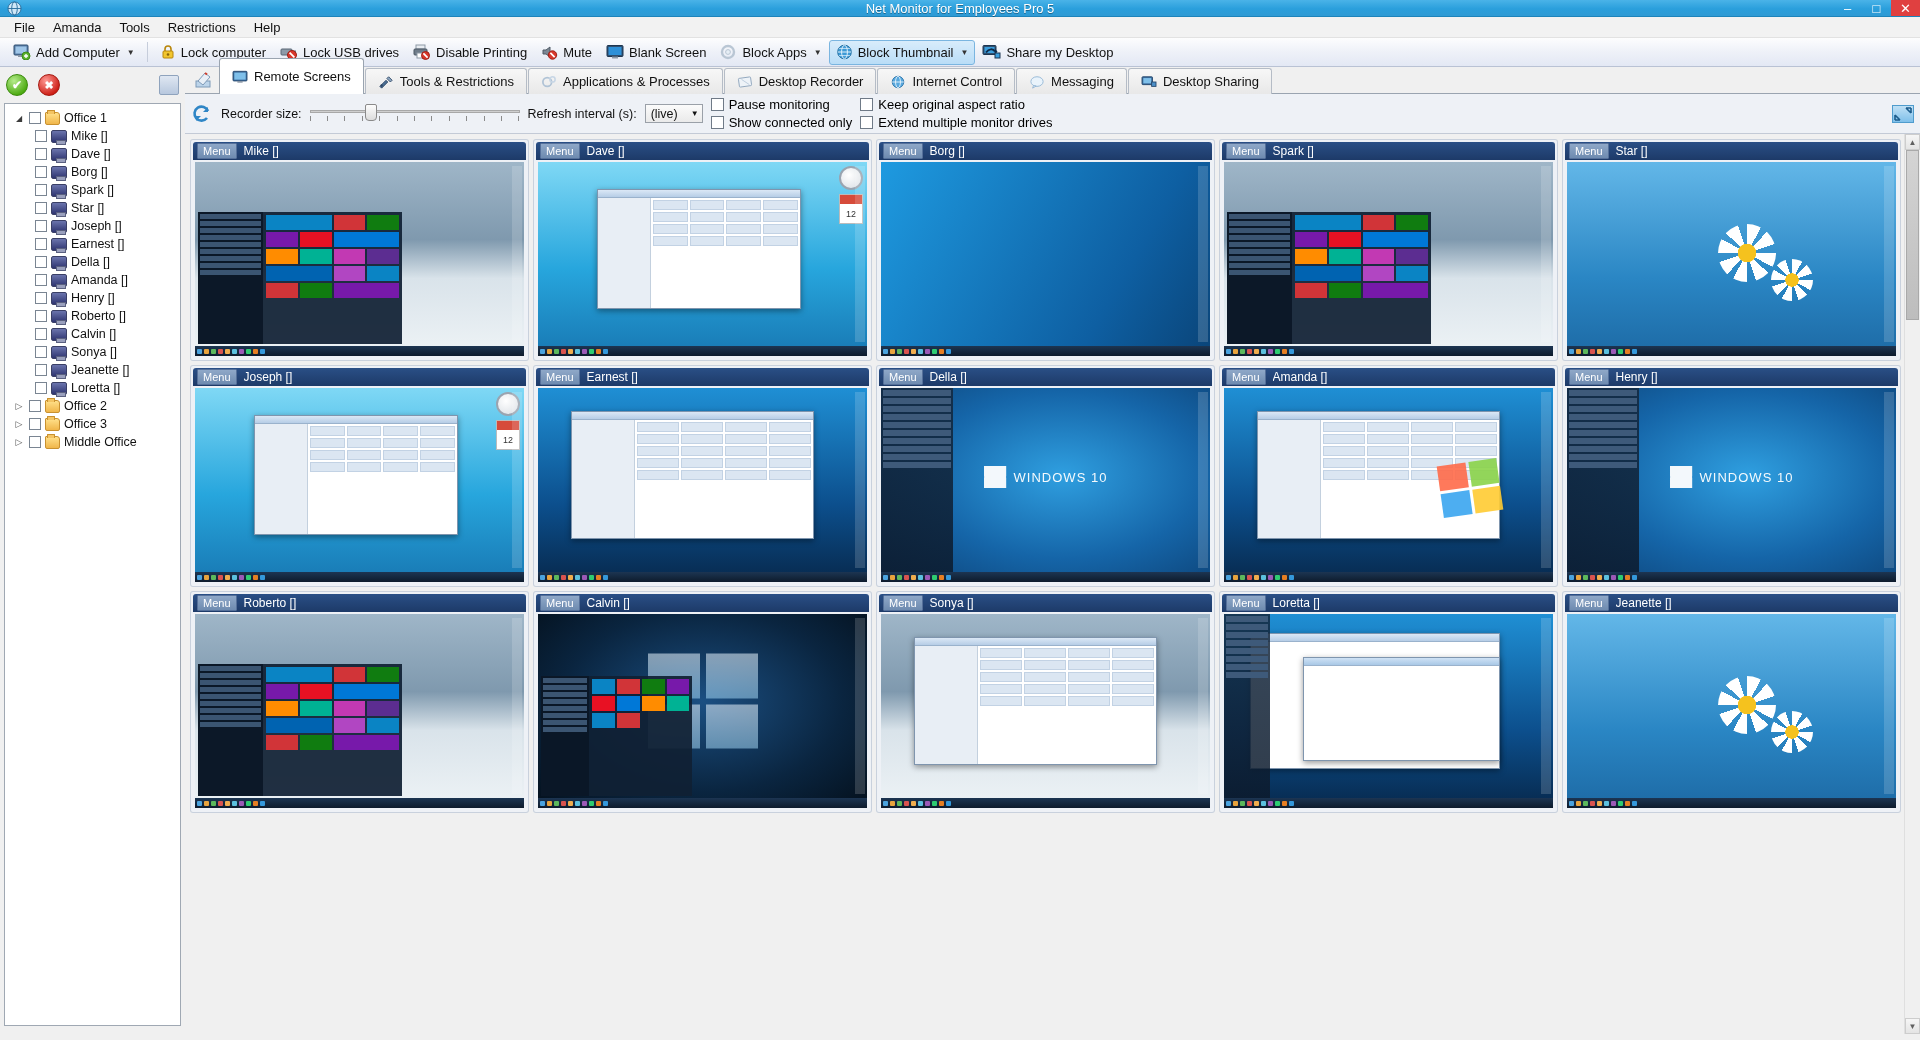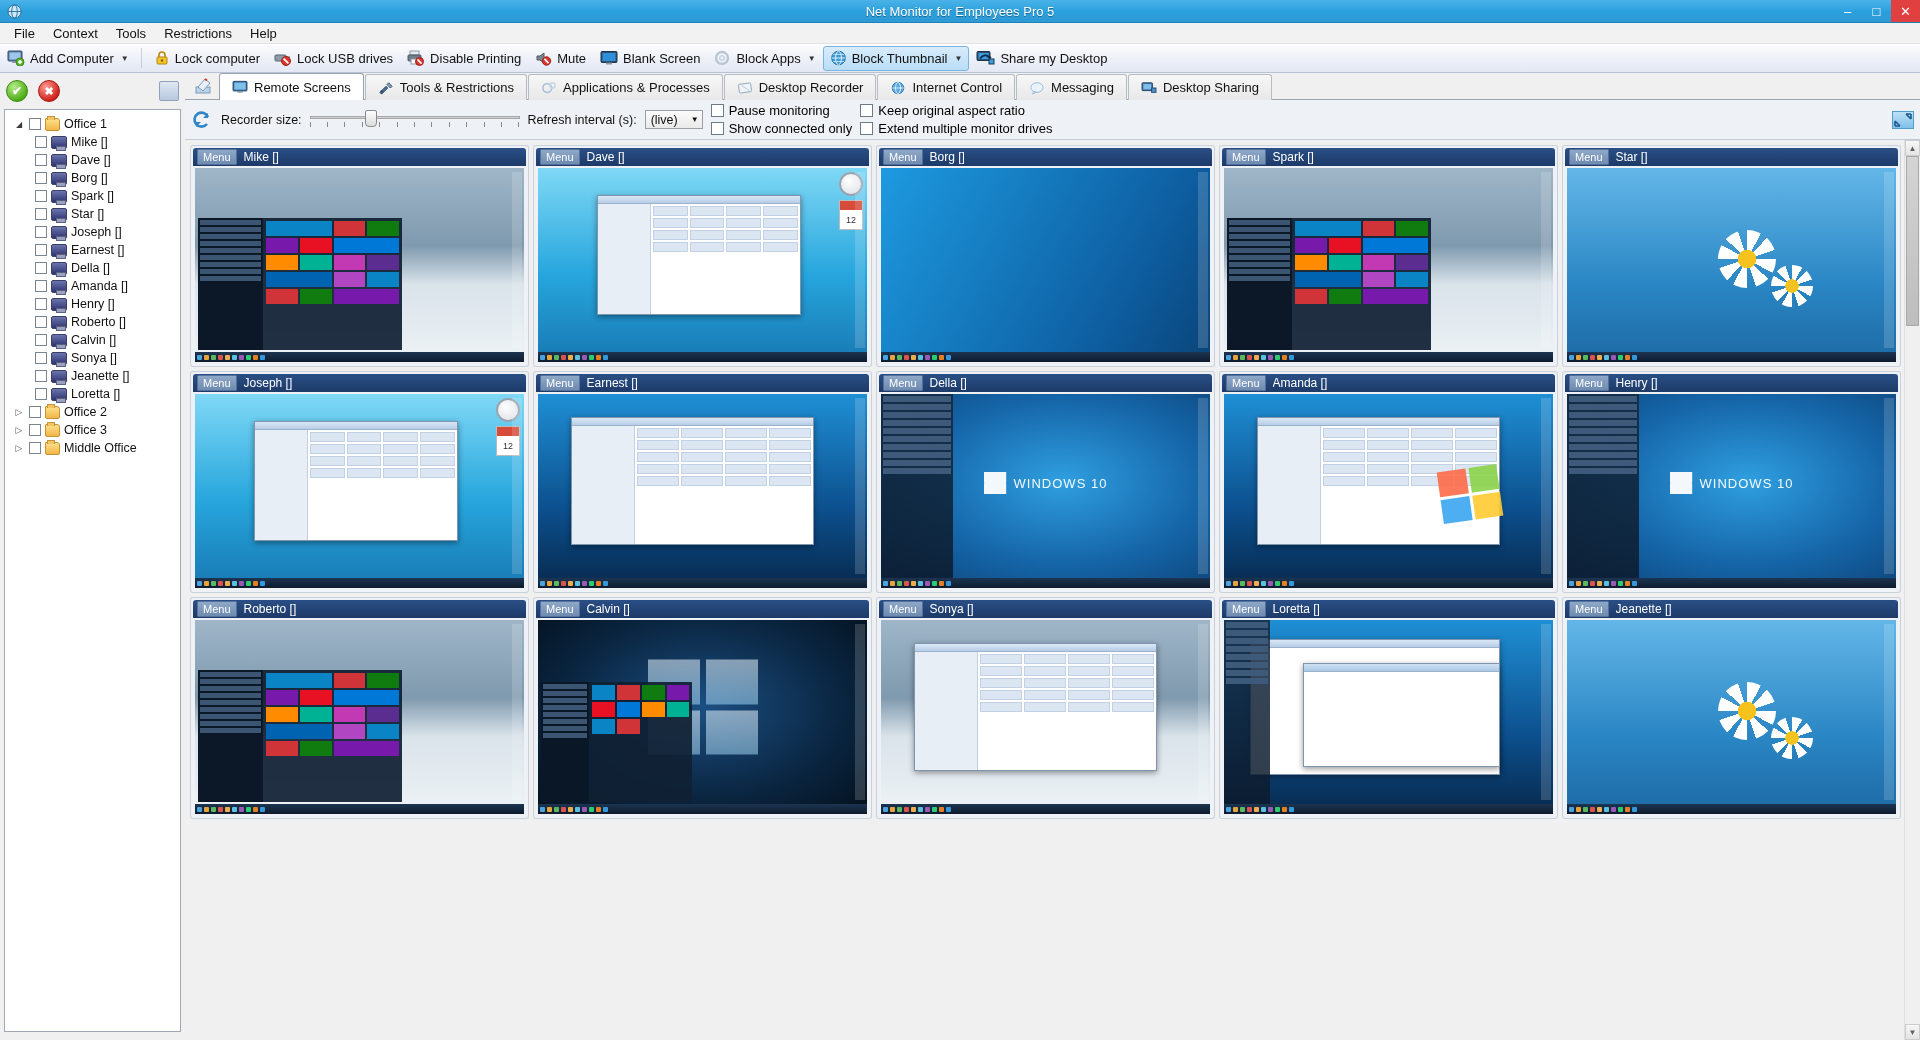--- a/index.html
+++ b/index.html
@@ -7,21 +7,21 @@
     margin: 0; padding: 0;
     width: 1920px; height: 1040px;
     overflow: hidden;
     font-family: "Liberation Sans", sans-serif;
     font-size: 13px;
     background: #f0f0f0;
   }
 
   
   #titlebar {
-    height: 23px;
+    height: 17px;
     background: linear-gradient(#4ab3e8, #2a9fdc 55%, #2f9ad4);
     display: flex; align-items: center;
     position: relative;
     border-bottom: 1px solid #1d84bb;
   }
   #titlebar .tb-icon {
     width: 20px; height: 18px; margin-left: 4px;
     display: flex; align-items: center; justify-content: center;
   }
   #titlebar .tb-title {
@@ -52,21 +52,21 @@
   #menubar .mi {
     padding: 2px 9px; font-size: 13px; color: #111;
   }
 
   
   #toolbar {
     height: 29px;
     background: linear-gradient(#fdfdfe, #eef1f8 50%, #e3e8f4);
     display: flex; align-items: center;
     border-bottom: 1px solid #b9c2d4;
-    padding-left: 0;
+    padding-left: 6px;
     gap: 0px;
   }
   .tbitem {
     display: flex; align-items: center;
     height: 25px; padding: 0 6px; gap: 5px;
     font-size: 13px; color: #111; white-space: nowrap;
     border: 1px solid transparent; border-radius: 3px;
   }
   .tbitem.active {
     background: linear-gradient(#d8ecfb, #b9ddf7);
@@ -163,21 +163,21 @@
     height: 26px; padding: 0 12px;
     font-size: 13px; color: #111; white-space: nowrap;
     background: linear-gradient(#f7f7f7,#e8e8e8);
     border: 1px solid #b5bcc6; border-bottom: none;
     border-radius: 3px 3px 0 0;
     margin-right: 1px;
     position: relative; top: 1px;
   }
   .tab.selected {
     background: #fff; border-color: #9aa4b0;
-    z-index: 3; height: 27px;
+    z-index: 3; height: 36px;
   }
 
   #optionsbar {
     min-height: 30px; display: flex; align-items: center;
     padding: 3px 6px; gap: 8px;
     background: #eef1f6;
     border-bottom: 1px solid #c3cad6;
     position: relative;
   }
   #optionsbar .refresh-ic {
@@ -392,21 +392,21 @@
   <div class="tb-title">Net Monitor for Employees Pro 5</div>
   <div class="tb-buttons">
     <div class="tb-btn">–</div>
     <div class="tb-btn">□</div>
     <div class="tb-btn close">✕</div>
   </div>
 </div>
 
 <div id="menubar">
   <div class="mi">File</div>
-  <div class="mi">Context</div>
+  <div class="mi">Amanda</div>
   <div class="mi">Tools</div>
   <div class="mi">Restrictions</div>
   <div class="mi">Help</div>
 </div>
 
 <div id="toolbar">
 
   <div class="tbitem">
     <span>
       <svg width="18" height="16" viewBox="0 0 18 16">

